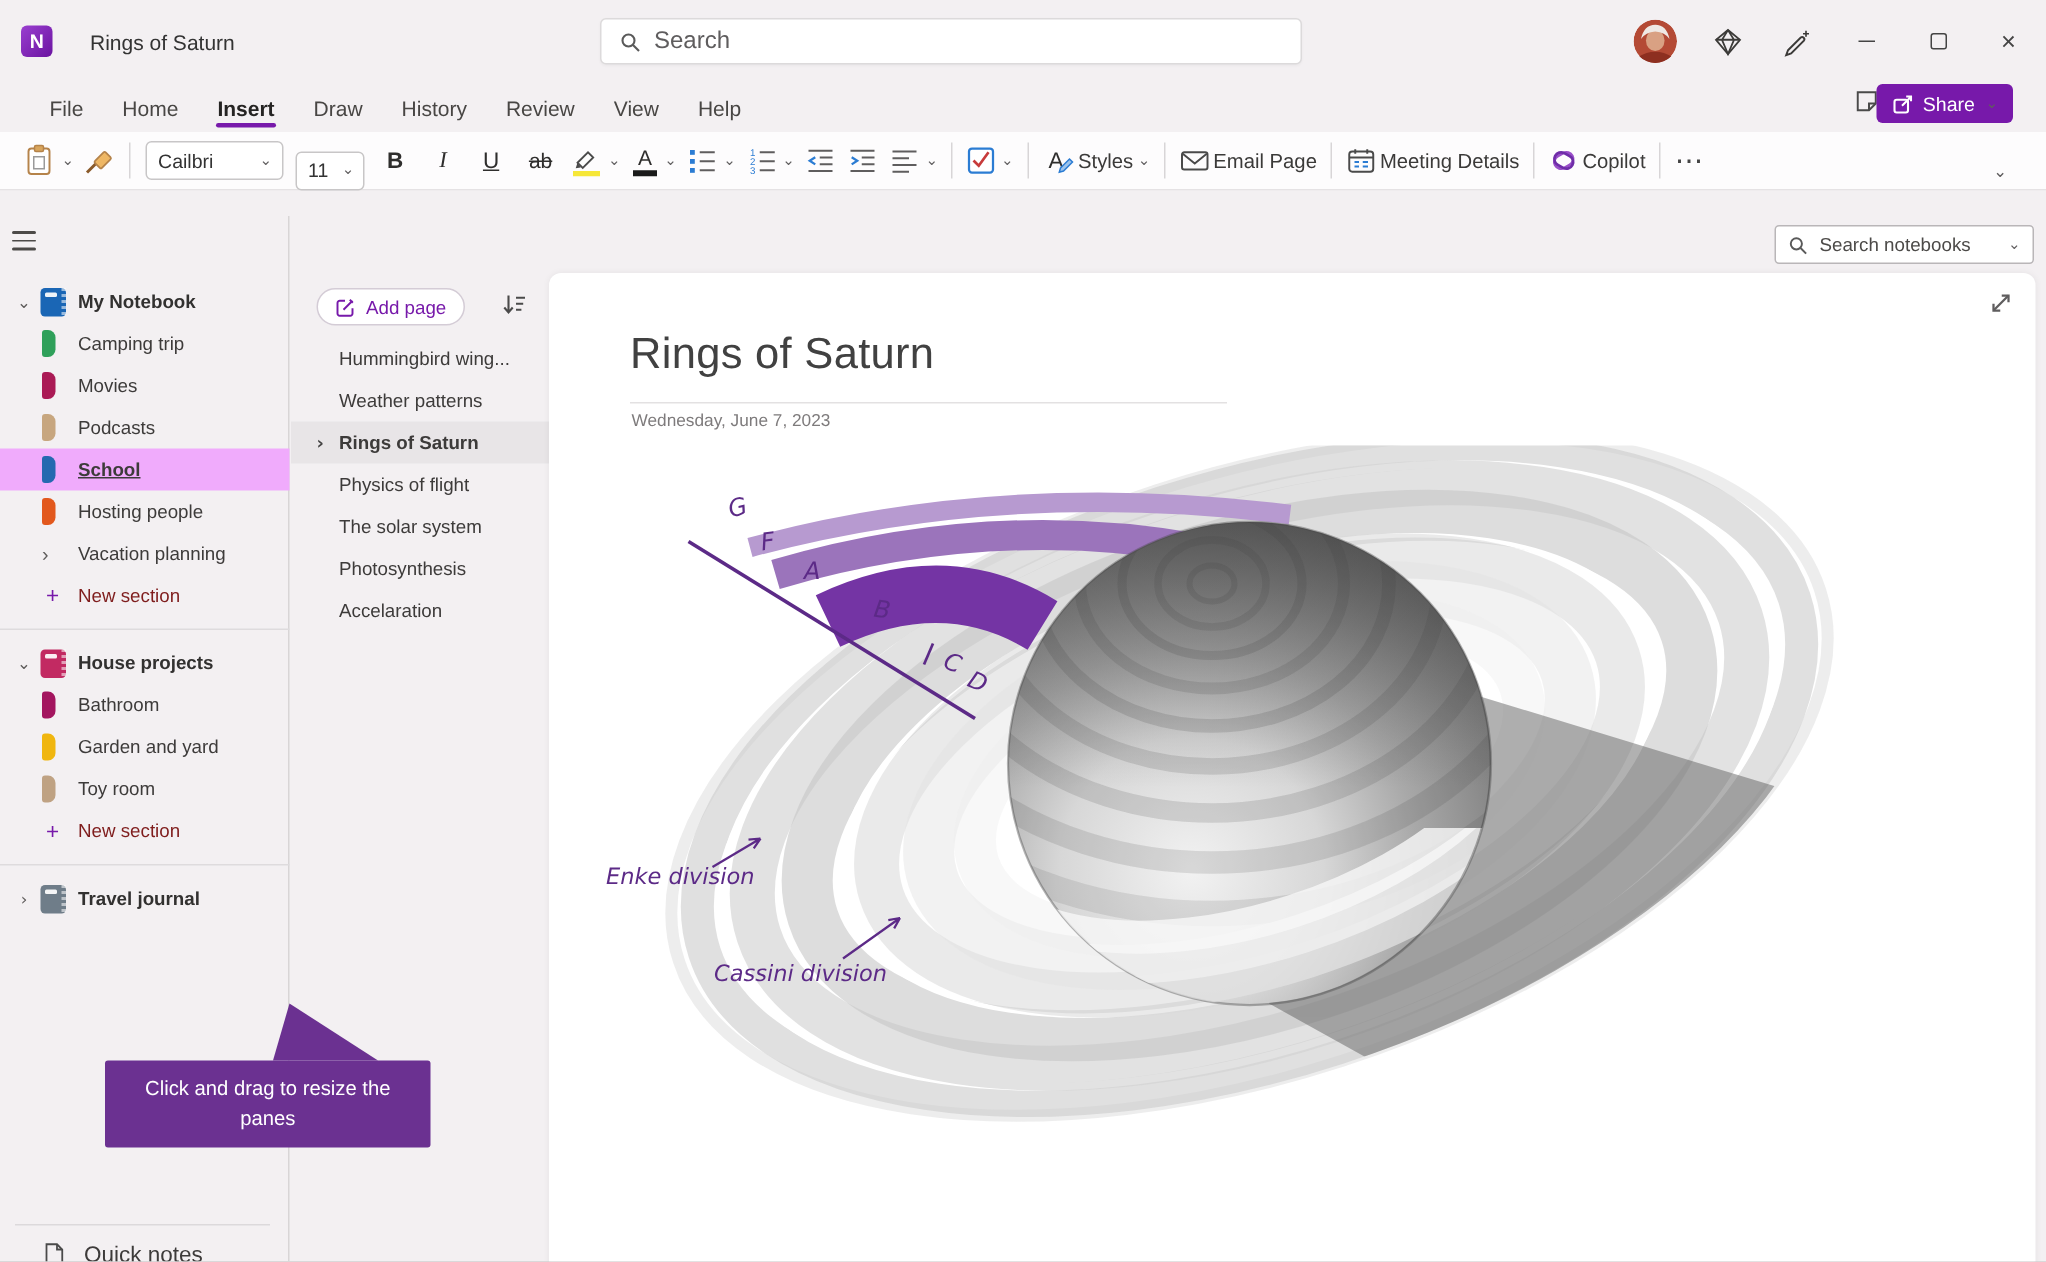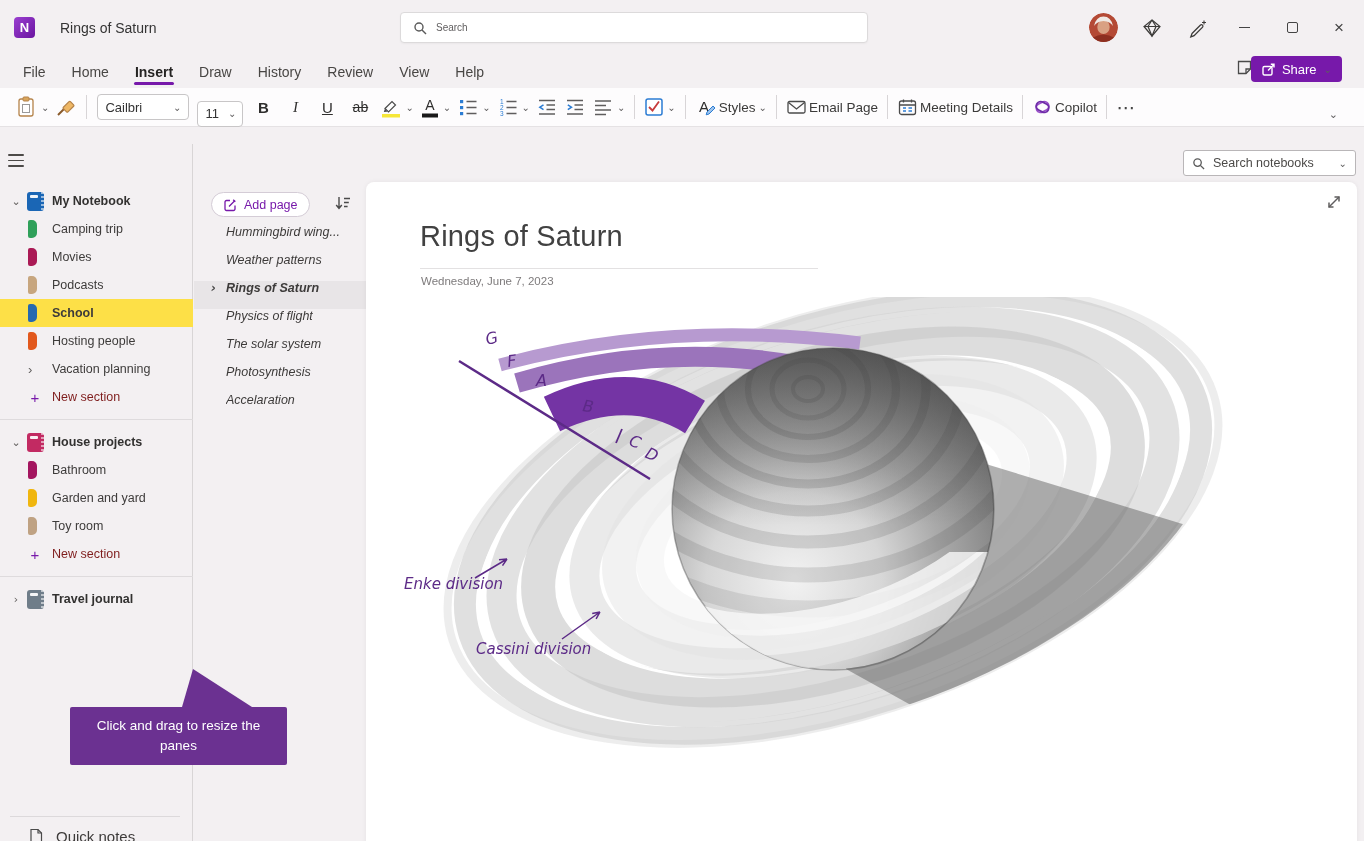--- a/index.html
+++ b/index.html
@@ -10,31 +10,31 @@
 
   
   .titlebar { position:absolute; left:0; top:0; width:1364px; height:55px; }
   .app-icon { position:absolute; left:14px; top:17px; width:21px; height:21px; border-radius:4px;
               background:linear-gradient(135deg,#9a3fd0,#6a14a0); color:#fff; font-weight:bold;
               font-size:13px; display:flex; align-items:center; justify-content:center; }
   .app-title { position:absolute; left:60px; top:20px; font-size:14px; color:#333; }
   .search-box { position:absolute; left:400px; top:12px; width:468px; height:31px; background:#fff;
                 border:1px solid #dcdadb; border-radius:4px; display:flex; align-items:center;
                 padding-left:12px; gap:9px; box-shadow:0 1px 2px rgba(0,0,0,.04); }
-  .search-box .ph { font-size:10px; color:#5f5d5e; }
+  .search-box .ph { font-size:16px; color:#5f5d5e; }
   .avatar { position:absolute; left:1089px; top:13px; width:29px; height:29px; border-radius:50%; overflow:hidden; }
   .tb-icon { position:absolute; top:16px; width:24px; height:24px; display:flex; align-items:center; justify-content:center; }
   .cap { position:absolute; top:0; width:46px; height:55px; display:flex; align-items:center; justify-content:center; }
   .min-glyph { width:11px; height:1.5px; background:#444; }
   .max-glyph { width:11px; height:11px; border:1.2px solid #444; border-radius:2px; }
   .close-glyph { font-size:17px; color:#444; line-height:1; }
 
   
   .tabs { position:absolute; left:0; top:55px; width:1260px; height:33px; display:flex;
-          align-items:center; padding-left:10px; gap:0; }
+          align-items:center; padding-left:20px; gap:0; }
   .tab { position:relative; padding:0 13px; font-size:14px; color:#484644; height:33px;
          display:flex; align-items:center; cursor:default; }
   .tab.active { color:#252423; font-weight:bold; }
   .tab.active::after { content:""; position:absolute; left:12px; right:12px; bottom:3px; height:3px;
                        border-radius:2px; background:#7719aa; }
   .note-icon { position:absolute; right:110px; top:58px; }
   .share-btn { position:absolute; right:22px; top:56px; height:26px; background:#7719aa; color:#fff;
                border-radius:4px; display:flex; align-items:center; padding:0 10px; gap:6px; font-size:13px; }
 
   
@@ -57,21 +57,21 @@
   .hamburger div { height:1.6px; background:#4c4a48; border-radius:1px; }
   .nb-search { position:absolute; left:1183px; top:6px; width:173px; height:26px; background:#fff;
                border:1px solid #b9b6b8; border-radius:3px; display:flex; align-items:center;
                padding:0 8px; gap:8px; }
   .nb-search .ph { font-size:12.5px; color:#4c4a48; flex:1; }
 
   
   .sidebar { position:absolute; left:0; top:0; width:193px; height:714px; border-right:1px solid #d8d5d6; }
   .treelist { position:absolute; left:0; top:43px; width:193px; }
   .trow { position:relative; height:28px; display:flex; align-items:center; font-size:12.5px; color:#3d3b3a; }
-  .trow.sel { background:#fde047; }
+  .trow.sel { background:#f0abfc;text-decoration:underline; }
   .trow .tchev { position:absolute; left:8px; width:16px; text-align:center; color:#605e5d; font-size:11px; }
   .trow .gchev { position:absolute; left:28px; width:14px; color:#605e5d; font-size:13px; }
   .trow .nbicon { position:absolute; left:27px; width:17px; height:19px; border-radius:3px; }
   .trow .nbicon::before { content:""; position:absolute; left:3px; top:3px; width:8px; height:3.5px;
                           background:rgba(255,255,255,.92); border-radius:1px; }
   .trow .nbicon::after { content:""; position:absolute; right:0; top:0; bottom:0; width:3px;
                          background:repeating-linear-gradient(to bottom, rgba(255,255,255,.55) 0 2px, rgba(0,0,0,0) 2px 4px); }
   .trow .stab { position:absolute; left:28px; width:9px; height:18px; border-radius:2px 5px 5px 2px; }
   .trow .plus { position:absolute; left:28px; width:14px; text-align:center; color:#7719aa; font-size:15px; }
   .trow .tlabel { margin-left:52px; }
@@ -90,21 +90,21 @@
   .quicknotes .qicon { margin-left:28px; }
   .quicknotes .qlabel { margin-left:12px; font-size:15px; color:#3d3b3a; }
 
   
   .pagespane { position:absolute; left:194px; top:0; width:172px; height:714px; }
   .addpage { position:absolute; left:17px; top:48px; height:25px; border:1px solid #d4ccd6;
              border-radius:13px; background:#fff; display:flex; align-items:center; padding:0 11px;
              gap:7px; color:#7719aa; font-size:12.5px; }
   .sorticon { position:absolute; left:140px; top:50px; }
   .pagelist { position:absolute; left:0; top:81px; width:172px; }
-  .prow { position:relative; height:28px; display:flex; align-items:flex-start; font-size:12.5px; color:#3d3b3a;font-style:italic; }
+  .prow { position:relative; height:28px; display:flex; align-items:center; font-size:12.5px; color:#3d3b3a; }
   .prow.sel { background:#e8e5e7; font-weight:bold; }
   .prow .pchev { position:absolute; left:17px; color:#444; font-size:12px; }
   .prow .plabel { margin-left:32px; white-space:nowrap; overflow:hidden; }
 
   
   .canvas { position:absolute; left:366px; top:38px; width:991px; height:676px; background:#fff;
             border-radius:8px 8px 0 0; box-shadow:0 0 5px rgba(0,0,0,.06); }
   .expand-icon { position:absolute; right:13px; top:10px; }
   .page-title { position:absolute; left:54px; top:38px; font-size:29px; color:#414141; letter-spacing:.2px; }
   .title-rule { position:absolute; left:54px; top:86px; width:398px; height:1px; background:#e3e1e2; }

